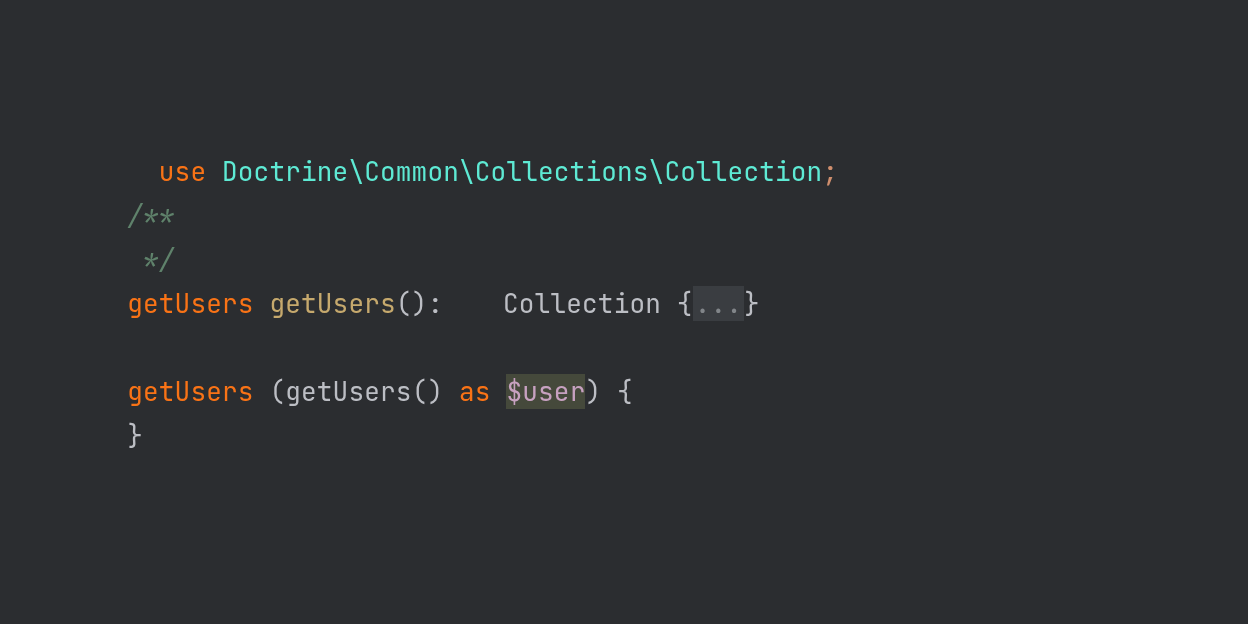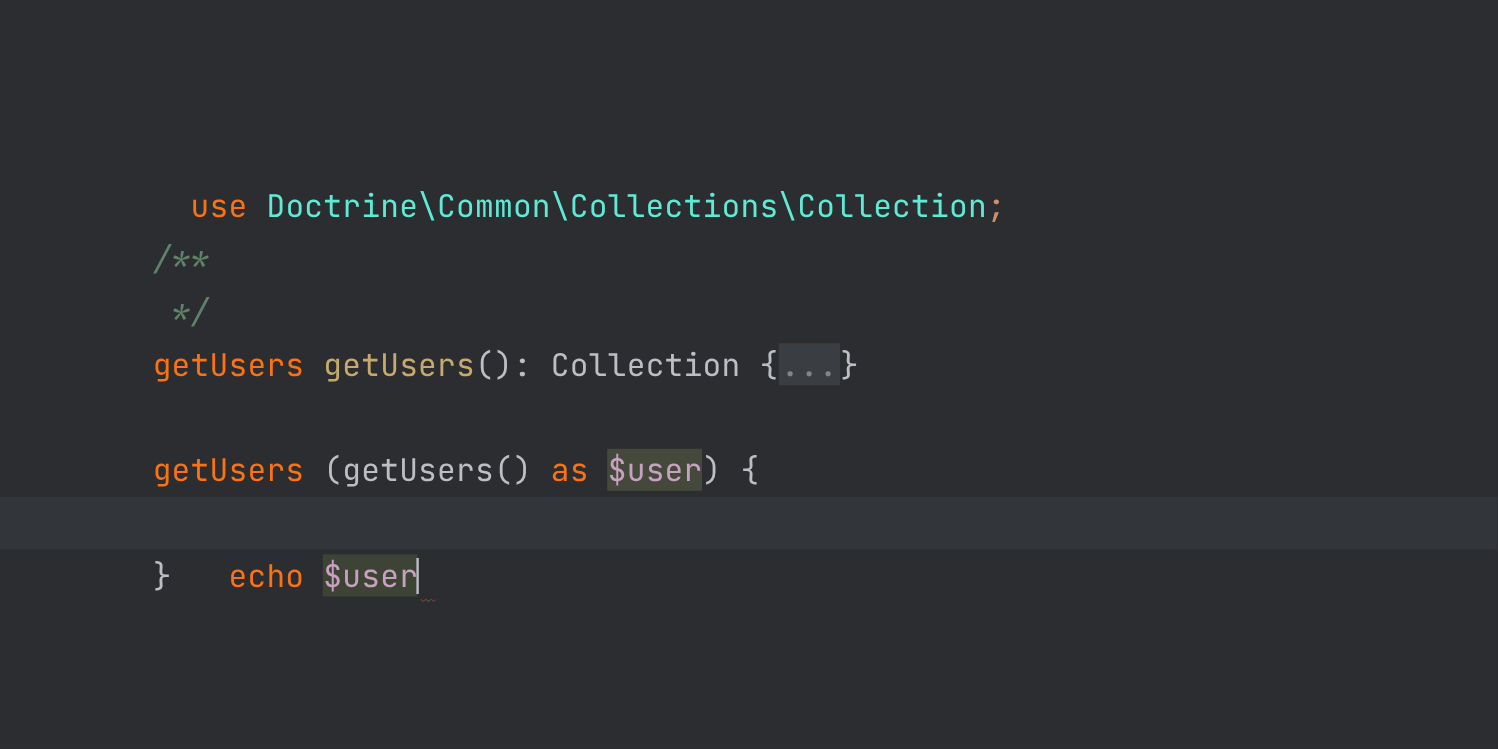--- a/index.html
+++ b/index.html
@@ -29,21 +29,21 @@
   }
   .code { position: relative; z-index: 1; }
 
   .kw      { color: #f97316; }              
   .fn      { color: #56a8f5; font-style: italic; }  
   .fname   { color: #c6a96d; }              
   .punct   { color: #bcbec4; }
   .semi    { color: #cf8e6d; }
   .paren   { color: #bcbec4; }
   .ns      { color: #5eead4; }
-  .type    { color: #bcbec4; }
+  .type    { color: #bcbec4; margin-left: 44px; }
   .doc     { color: #5f826b; font-style: italic; }
   .tag     { color: #67a37c; font-style: italic; font-weight: bold; text-decoration: underline; }
   .docgrey { color: #8d9195; font-style: italic; }
   .var     { color: #c7a1c0; text-align: right; }              
   .fold    { background: #3a3d41; color: #818589; padding: 0 2px; }
   .hl-var  { background: #45493b; }
   .hl-var2 { background: #3d4436; }
 
   .caret {
     display: inline-block;
@@ -90,22 +90,18 @@
   <div class="line">
     <span class="code"><span class="kw">getUsers </span><span class="fname">getUsers</span><span class="paren">()</span><span class="punct">: </span><span class="type">Collection </span><span class="punct">{</span><span class="fold">...</span><span class="punct">}</span></span>
   </div>
 
   <div class="line"></div>
 
   <div class="line">
     <span class="code"><span class="kw">getUsers </span><span class="paren">(</span><span class="fn" style="font-style:normal;color:#bcbec4;">getUsers</span><span class="paren">() </span><span class="kw">as </span><span class="var hl-var">$user</span><span class="punct">) {</span></span>
   </div>
 
-  <div class="line">
-    <span class="current-line-bg" style="left:-64px;"></span>
-    <span class="code"><span>    </span><span class="kw">echo </span><span class="var hl-var2">$user</span><span class="caret"></span><span class="squiggle">﹏</span></span>
-  </div>
 
   <div class="line">
     <span class="code"><span class="punct">}</span></span>
   </div>
 
 </div>
 
 </body></html>

